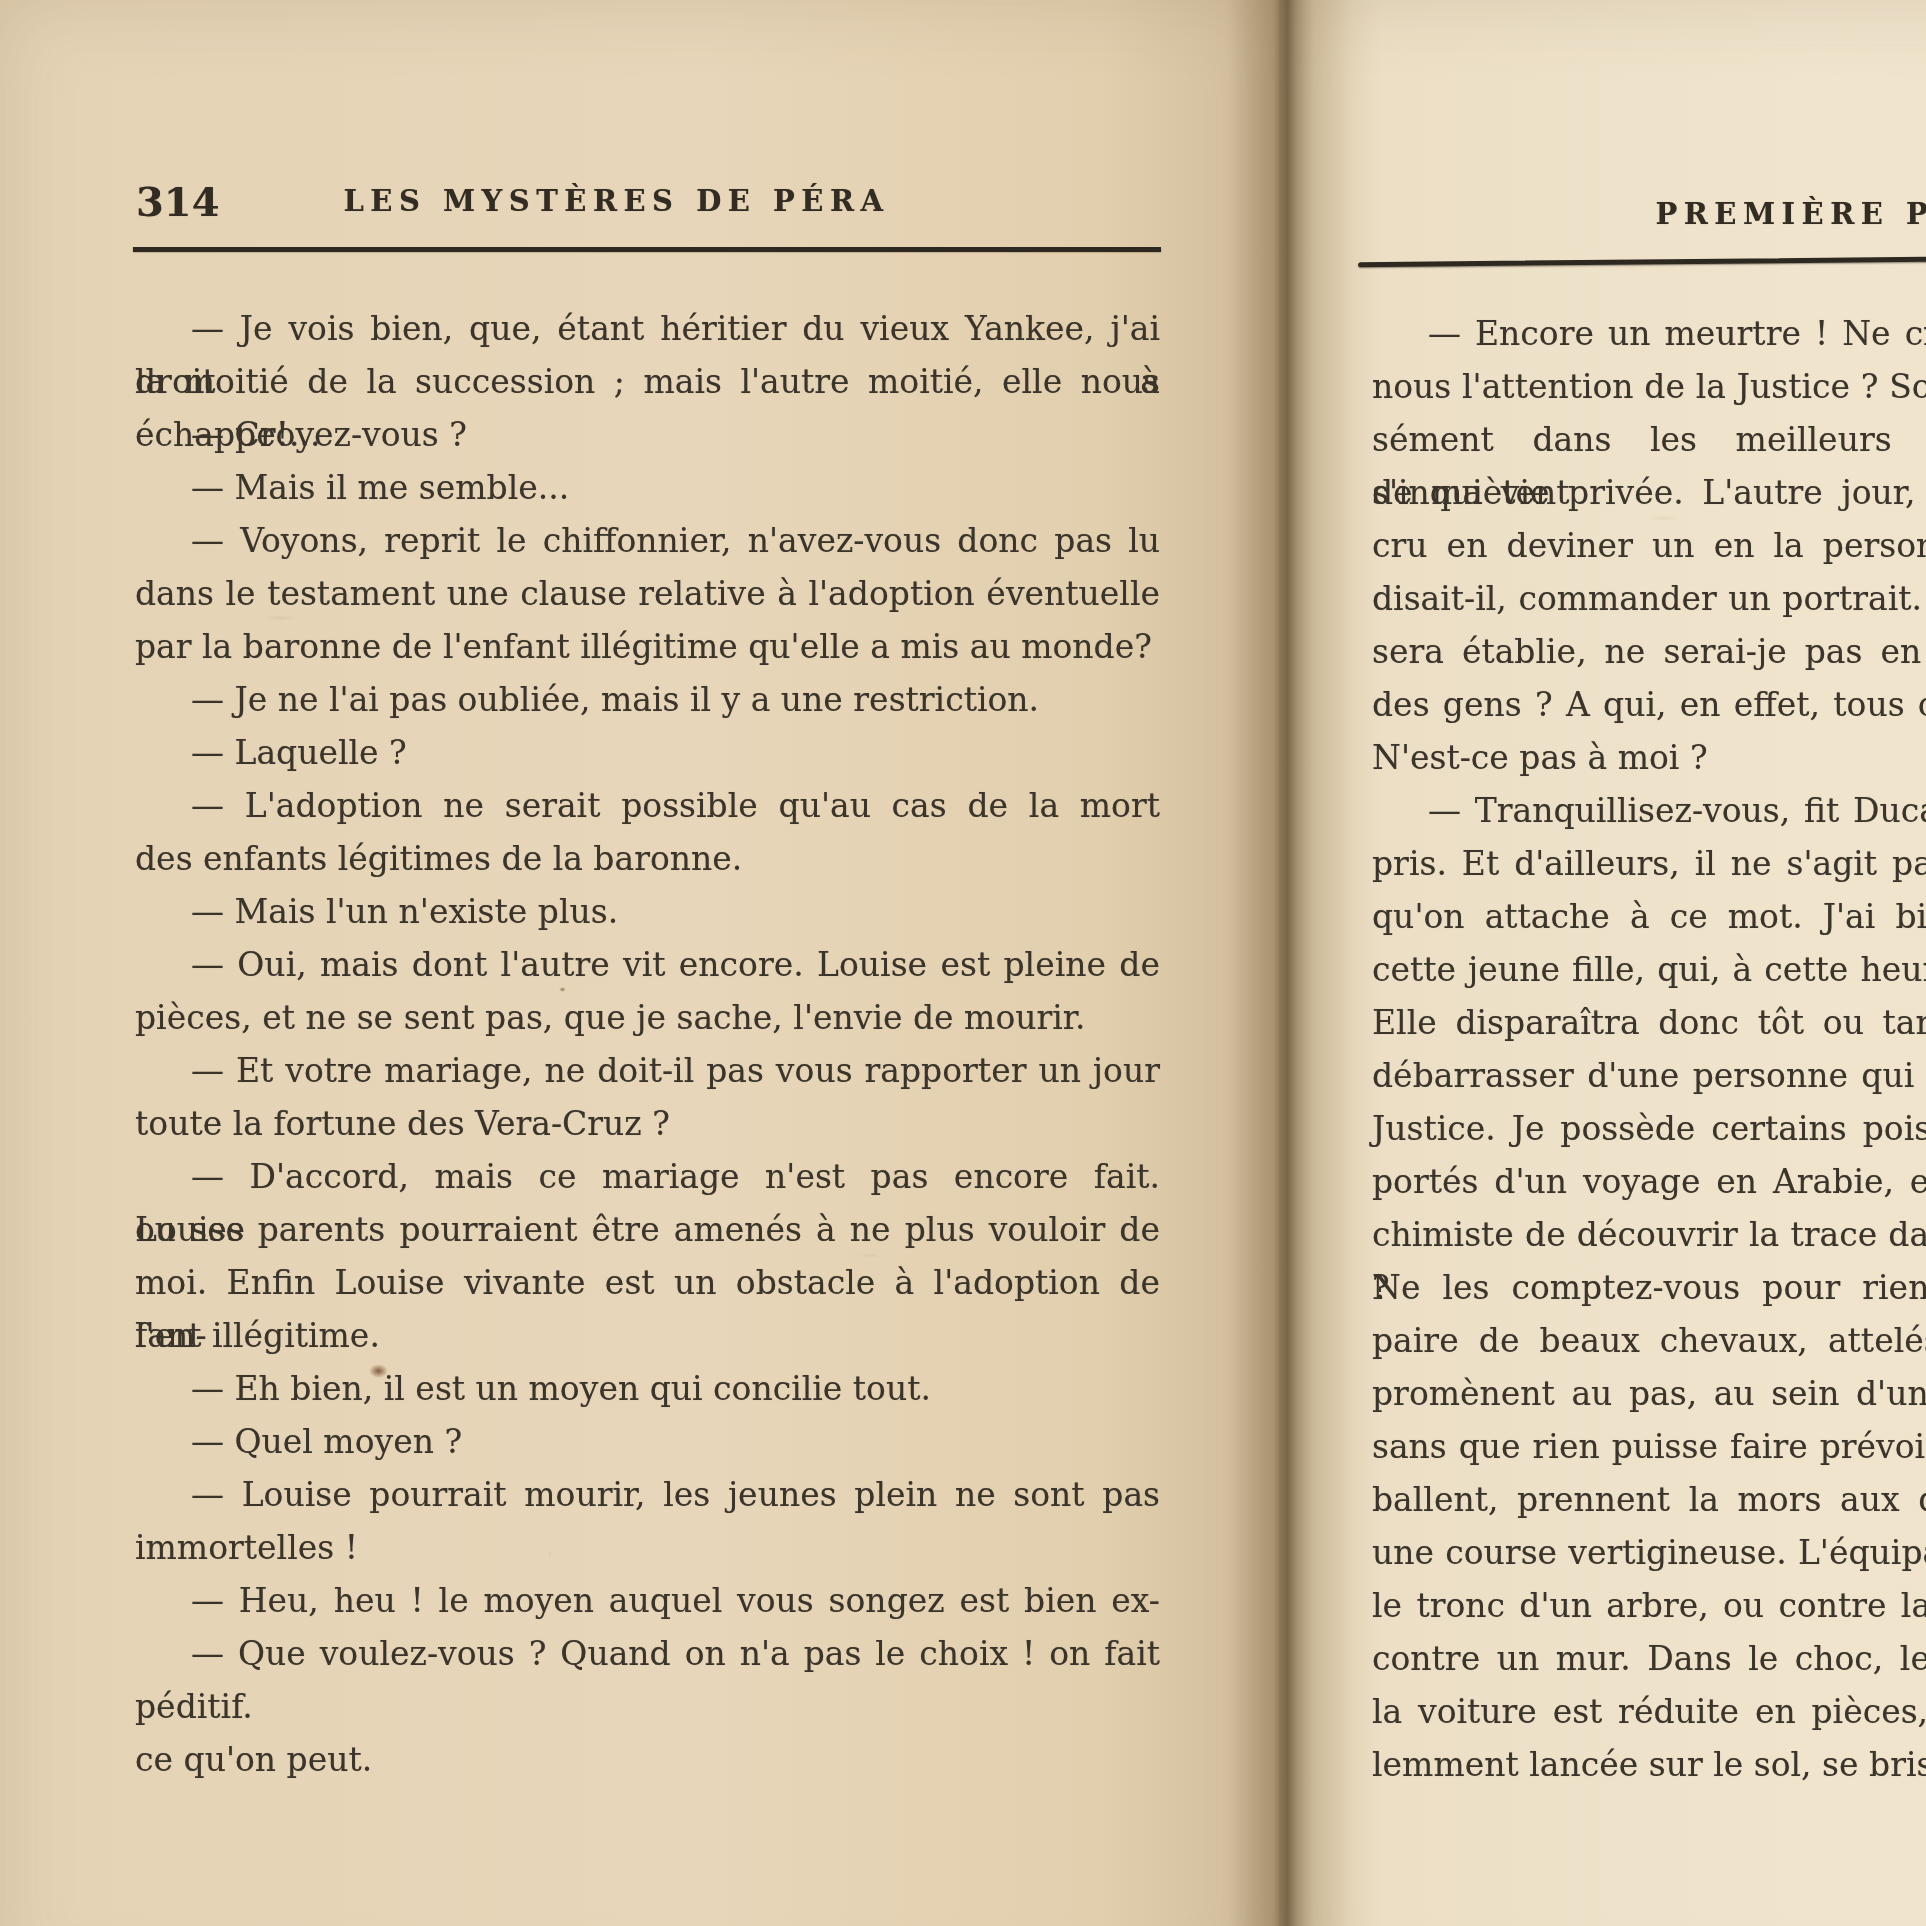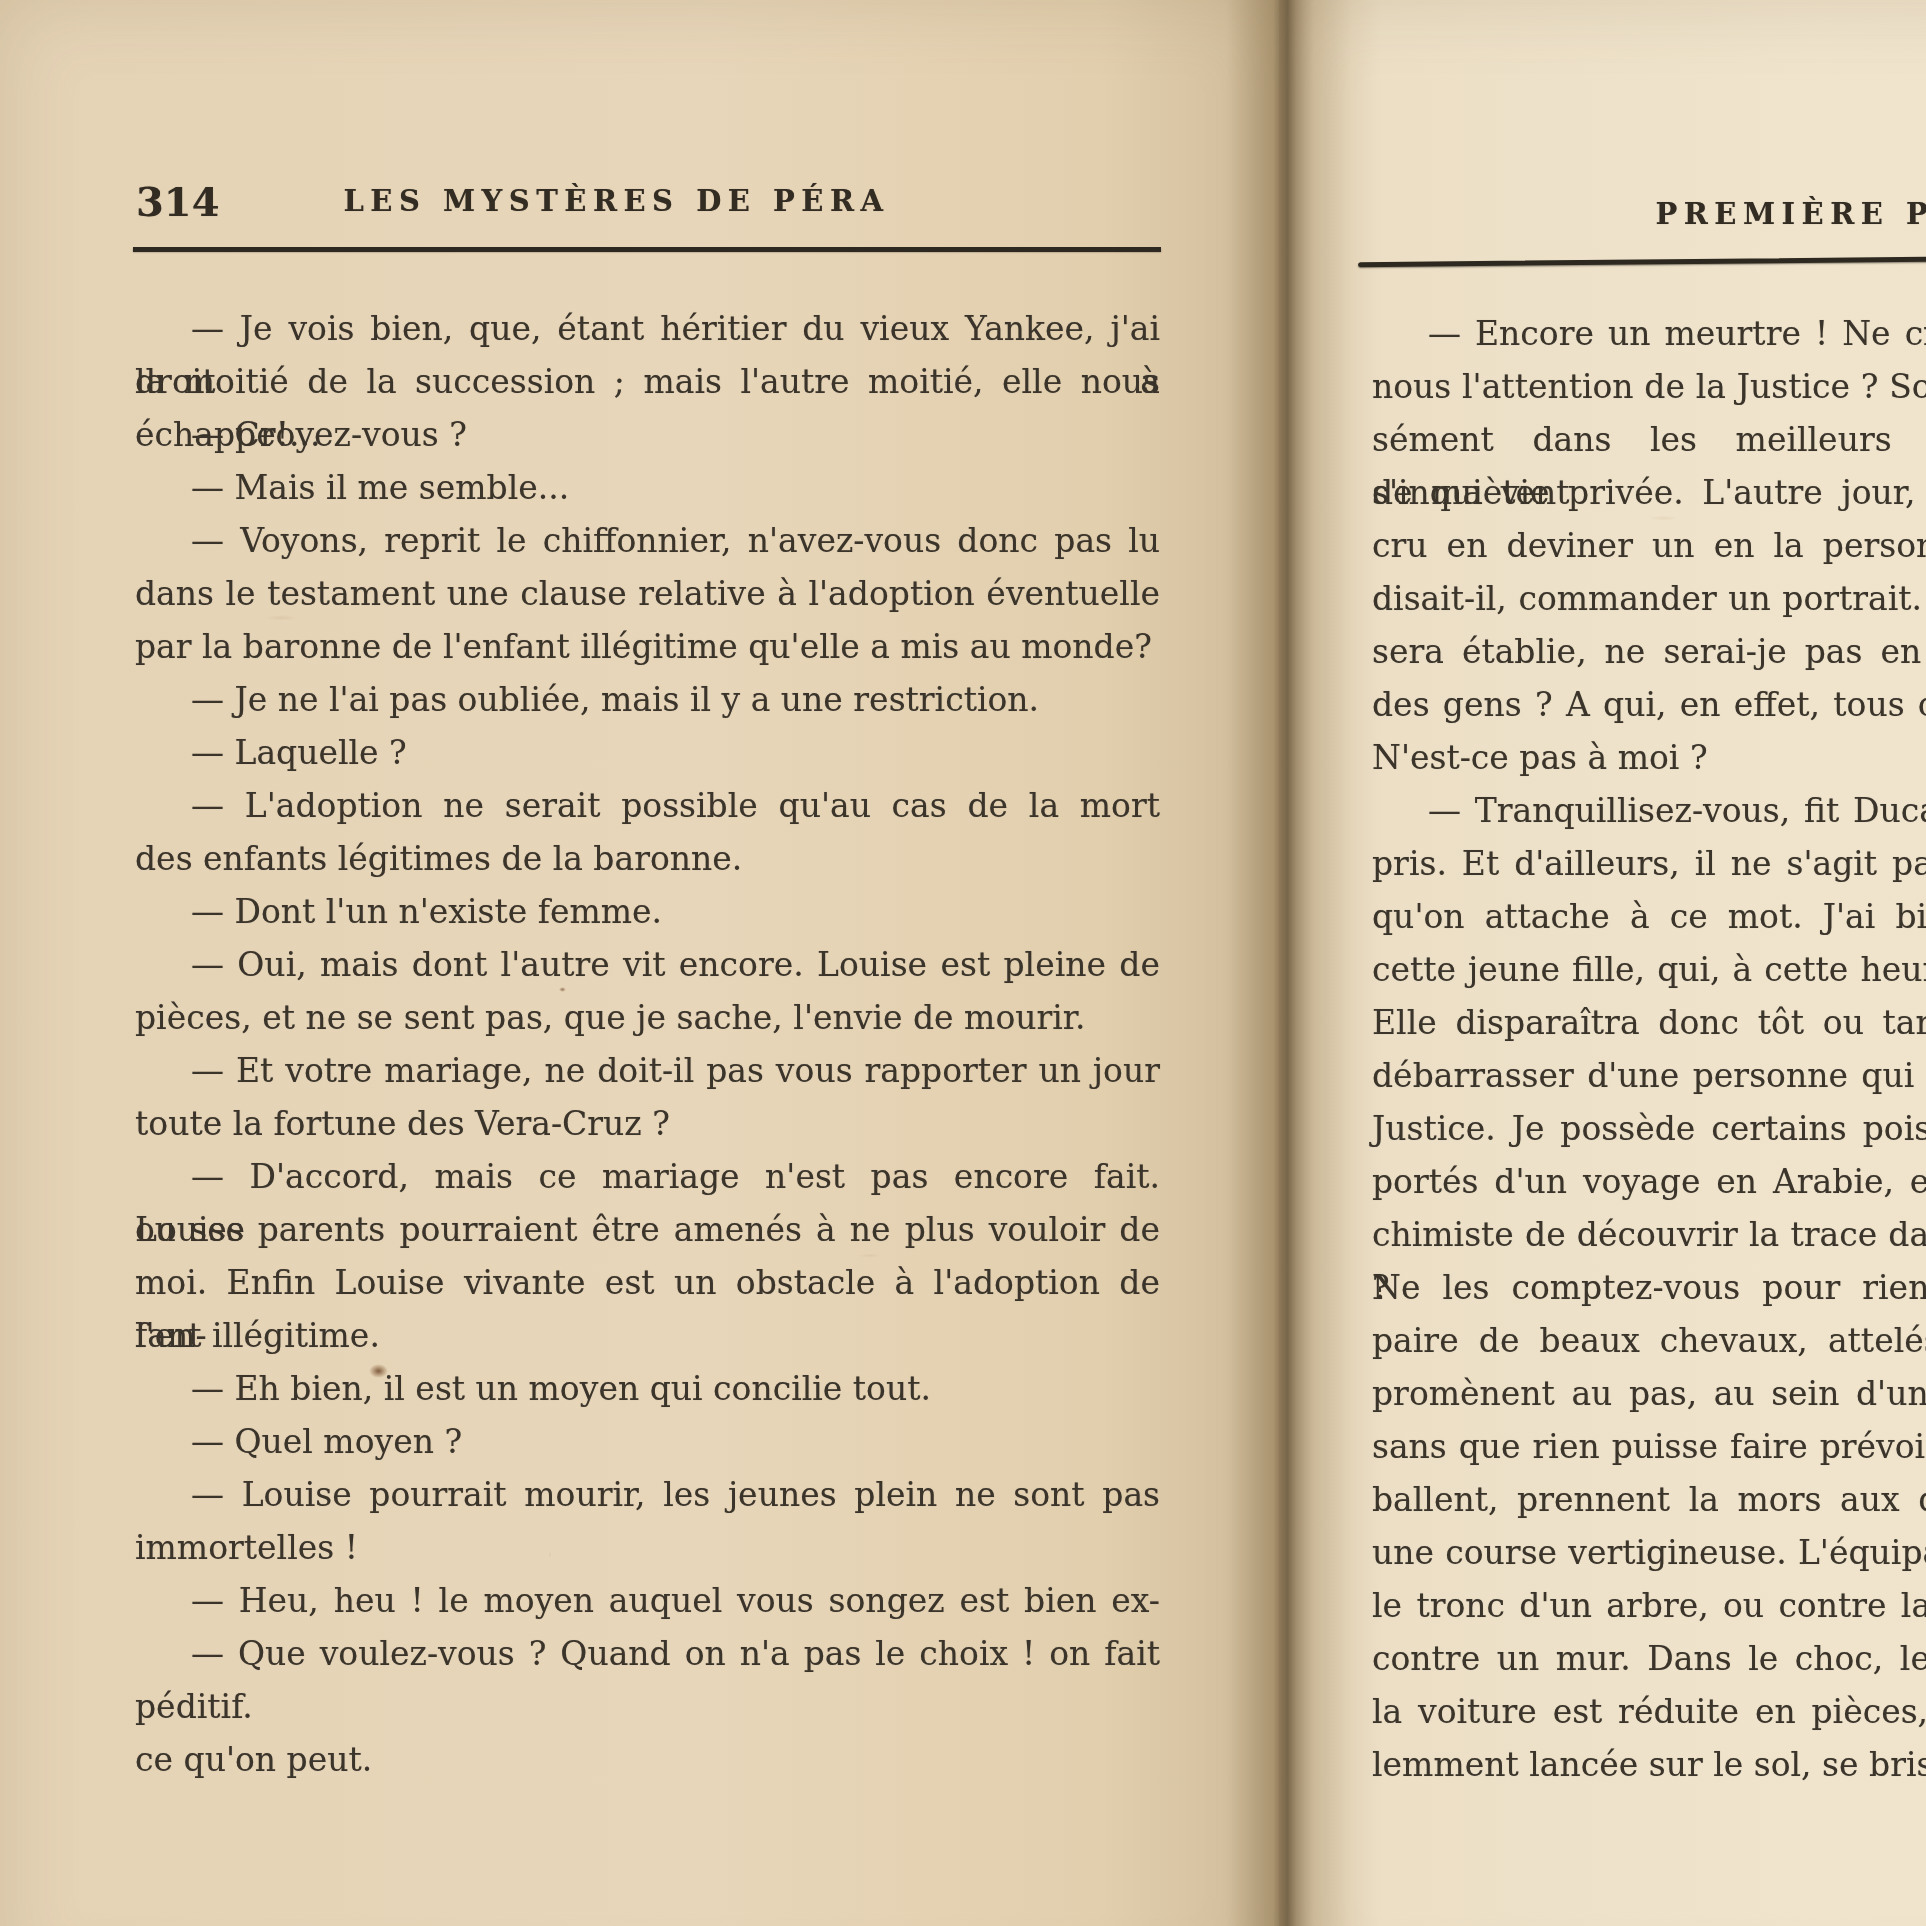--- a/index.html
+++ b/index.html
@@ -142,21 +142,21 @@
         <div class="line last">la moitié de la succession ; mais l'autre moitié, elle nous échappe!...</div>
         <div class="line first last">— Croyez-vous ?</div>
         <div class="line first last">— Mais il me semble...</div>
         <div class="line first">— Voyons, reprit le chiffonnier, n'avez-vous donc pas lu</div>
         <div class="line">dans le testament une clause relative à l'adoption éventuelle</div>
         <div class="line last">par la baronne de l'enfant illégitime qu'elle a mis au monde?</div>
         <div class="line first last">— Je ne l'ai pas oubliée, mais il y a une restriction.</div>
         <div class="line first last">— Laquelle ?</div>
         <div class="line first">— L'adoption ne serait possible qu'au cas de la mort</div>
         <div class="line last">des enfants légitimes de la baronne.</div>
-        <div class="line first last">— Dont l'un n'existe femme.</div>
+        <div class="line first last">— Mais l'un n'existe plus.</div>
         <div class="line first">— Oui, mais dont l'autre vit encore. Louise est pleine de</div>
         <div class="line last">pièces, et ne se sent pas, que je sache, l'envie de mourir.</div>
         <div class="line first">— Et votre mariage, ne doit-il pas vous rapporter un jour</div>
         <div class="line last">toute la fortune des Vera-Cruz ?</div>
         <div class="line first">— D'accord, mais ce mariage n'est pas encore fait. Louise</div>
         <div class="line">ou ses parents pourraient être amenés à ne plus vouloir de</div>
         <div class="line">moi. Enfin Louise vivante est un obstacle à l'adoption de l'en-</div>
         <div class="line last">fant illégitime.</div>
         <div class="line first last">— Eh bien, il est un moyen qui concilie tout.</div>
         <div class="line first last">— Quel moyen ?</div>

